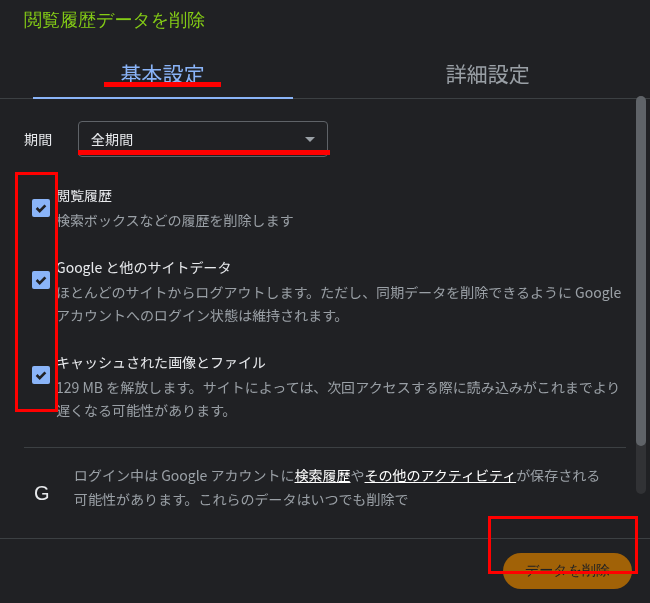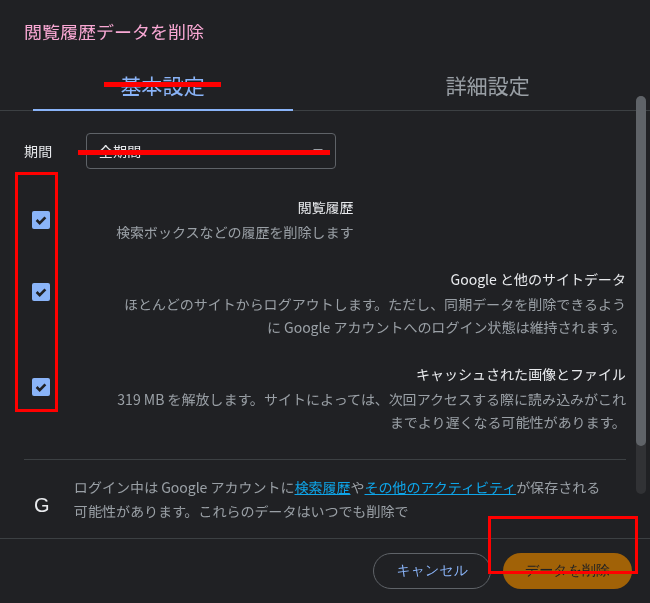--- a/index.html
+++ b/index.html
@@ -11,22 +11,23 @@
       width: 650px;
       height: 603px;
       background: #202124;
       font-family: "Noto Sans JP", "Hiragino Kaku Gothic Pro", "Meiryo", sans-serif;
       color: #e8eaed;
       overflow: hidden;
       position: relative;
     }
     .dialog-title {
       font-size: 18px;
-      padding: 18px 24px 14px;
-      color: #f9a8d4;
+      padding: 8px 24px 14px;
+      color: #84cc16;
+      font-family: Liberation Serif, serif;
     }
     .tabs {
       display: flex;
       border-bottom: 1px solid #3c4043;
     }
     .tab {
       flex: 1;
       text-align: center;
       padding: 12px 0 10px;
       font-size: 21px;
@@ -47,21 +48,21 @@
       height: 2px;
       background: #8ab4f8;
     }
     .content {
       padding: 22px 24px 0;
       position: relative;
     }
     .period-row {
       display: flex;
       align-items: center;
-      gap: 34px;
+      gap: 26px;
       margin-bottom: 28px;
     }
     .period-label {
       font-size: 14px;
       color: #e8eaed;
     }
     .select {
       width: 250px;
       height: 36px;
       background: #202124;
@@ -77,24 +78,23 @@
     }
     .select .arrow {
       width: 0;
       height: 0;
       border-left: 5px solid transparent;
       border-right: 5px solid transparent;
       border-top: 5px solid #9aa0a6;
     }
     .option-row {
       display: flex;
-      gap: 22px;
+      gap: 6px;
       margin-bottom: 26px;
       padding-left: 8px;
-      text-align: right;
     }
     .checkbox {
       width: 18px;
       height: 18px;
       background: #8ab4f8;
       border-radius: 2px;
       display: flex;
       align-items: center;
       justify-content: center;
       flex-shrink: 0;
@@ -110,41 +110,40 @@
     }
     .option-text .opt-title {
       font-size: 14px;
       color: #e8eaed;
       margin-bottom: 4px;
     }
     .option-text .opt-desc {
       font-size: 14px;
       color: #9aa0a6;
       line-height: 1.6;
-      margin-left: 44px;
     }
     .google-note {
       margin: 10px 0 0;
       padding: 16px 18px 0 50px;
       position: relative;
       font-size: 14px;
       color: #9aa0a6;
       line-height: 1.7;
       border-top: 1px solid #3c4043;
     }
     .google-note .g-icon {
       position: absolute;
       left: 10px;
       top: 28px;
       font-size: 20px;
       font-family: Arial, sans-serif;
       color: #e8eaed;
     }
     .google-note a {
-      color: #0ea5e9;
+      color: #ffffff;
       text-decoration: underline;
     }
     .footer {
       position: absolute;
       bottom: 0;
       left: 0;
       right: 0;
       border-top: 1px solid #3c4043;
       padding: 14px 18px;
       display: flex;
@@ -246,35 +245,34 @@
   </div>
 
   <div class="option-row">
     <div class="checkbox">
       <svg viewBox="0 0 16 16">
           <polyline points="3,8 6.5,11.5 13,5"></polyline>
         </svg>
     </div>
     <div class="option-text">
       <div class="opt-title">キャッシュされた画像とファイル</div>
-      <div class="opt-desc">319 MB を解放します。サイトによっては、次回アクセスする際に読み込みがこれまでより遅くなる可能性があります。</div>
+      <div class="opt-desc">129 MB を解放します。サイトによっては、次回アクセスする際に読み込みがこれまでより遅くなる可能性があります。</div>
     </div>
   </div>
 
   <div class="google-note">
     <span class="g-icon">G</span>
     <span>ログイン中は Google アカウントに</span><a href="#">検索履歴</a><span>や</span><a href="#">その他のアクティビティ</a><span>が保存される可能性があります。これらのデータはいつでも削除で</span>
   </div>
 </div>
 
 <div class="scrollbar">
   <div class="scrollbar-thumb"></div>
 </div>
 
 <div class="footer">
-  <button class="btn btn-cancel">キャンセル</button>
   <button class="btn btn-delete">データを削除</button>
 </div>
 
 <div class="hl-line" style="left:104px; top:82px; width:117px; height:5px;"></div>
 <div class="hl-line" style="left:78px; top:150px; width:252px; height:5px;"></div>
 <div class="hl" style="left:15px; top:172px; width:43px; height:240px;"></div>
 <div class="hl" style="left:488px; top:516px; width:150px; height:58px;"></div>
 
 </body></html>

